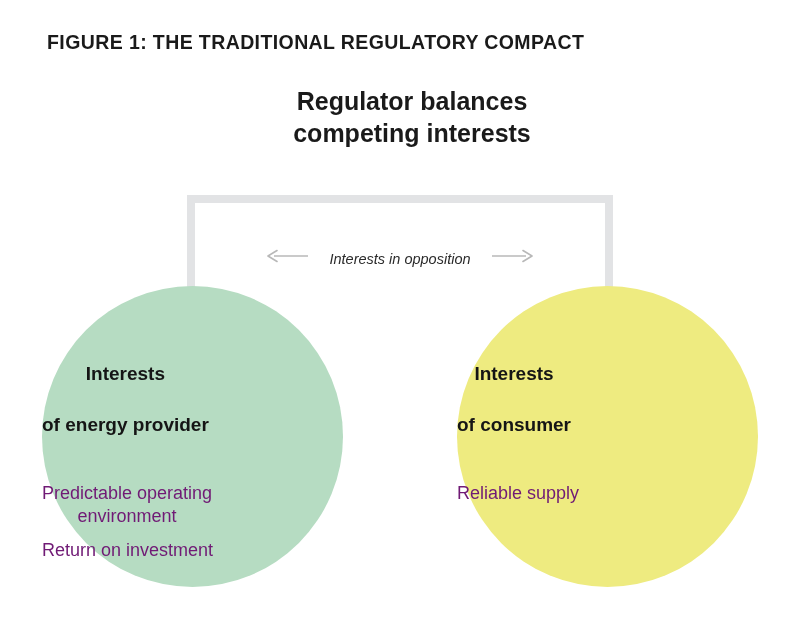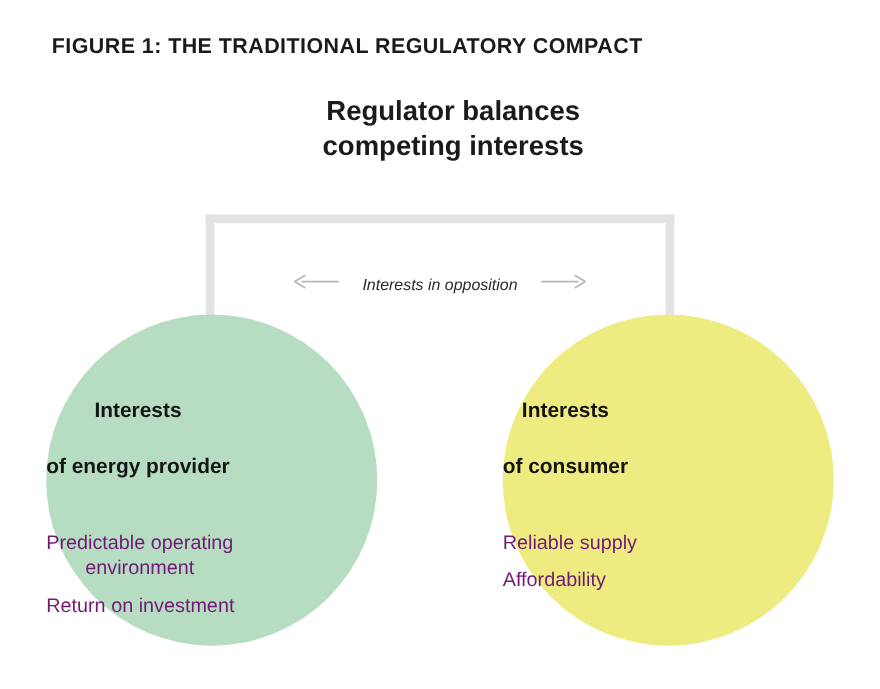--- a/index.html
+++ b/index.html
@@ -168,16 +168,15 @@
 environment</div>
     <div class="circle-item">Return on investment</div>
   </div>
 
   <div class="circle circle-consumer">
     <div class="circle-title">
       <div>Interests</div>
       <div>of consumer</div>
     </div>
     <div class="circle-item">Reliable supply</div>
-    <div class="circle-item">Affordability</div>
   </div>
 
 </div>
 
 </body></html>

